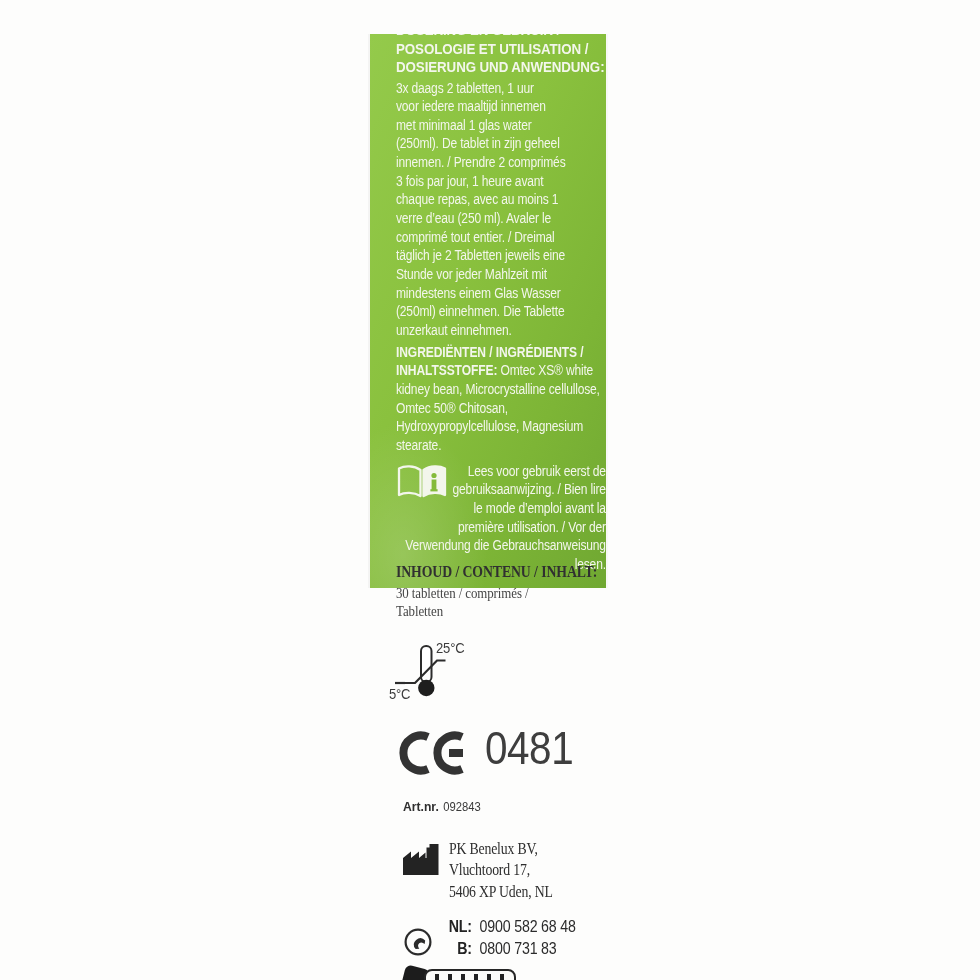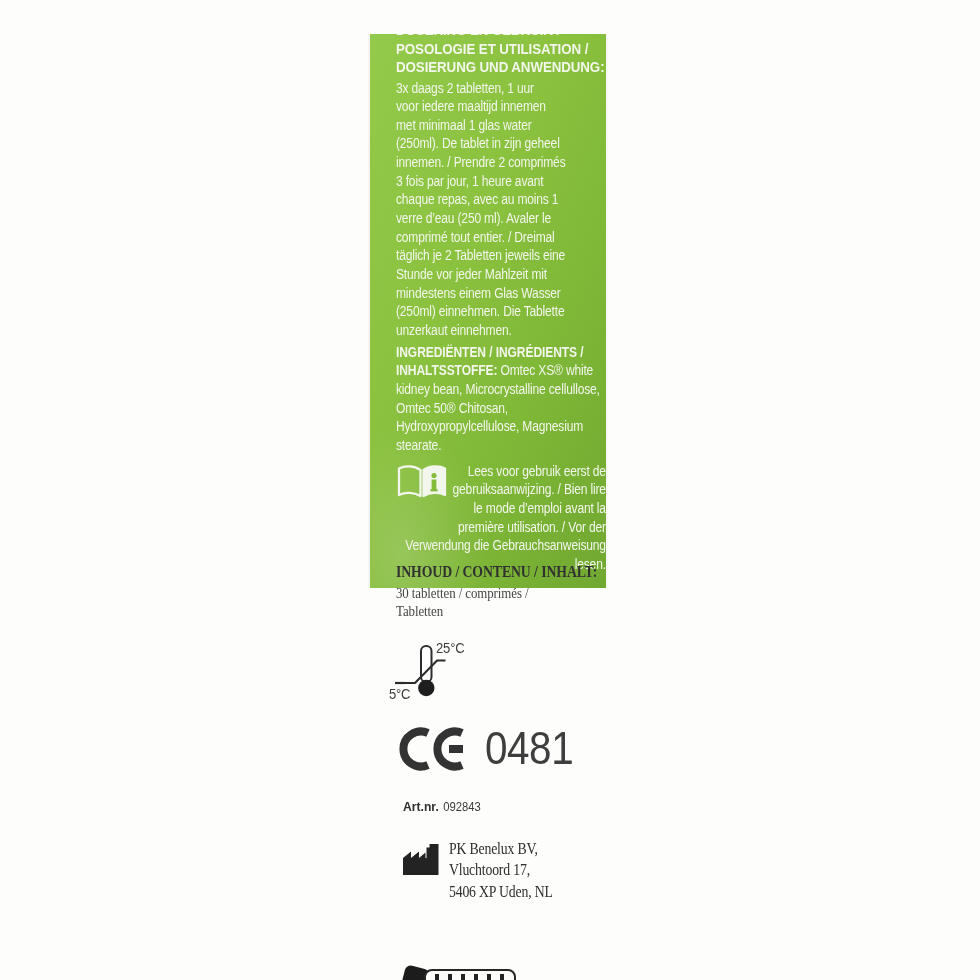--- a/index.html
+++ b/index.html
@@ -38,21 +38,21 @@
   .contents{position:absolute;left:396px;top:562px;font-family:Liberation Serif, serif;}
   .contents h3{margin:0;font-size:16px;font-weight:bold;line-height:19px;color:#303030;letter-spacing:-.1px;white-space:pre;}
   .contents p{margin:3px 0 0 0;font-size:15px;line-height:18.4px;color:#454545;white-space:pre-line;letter-spacing:-.1px;}
 
   .storage{position:absolute;left:388px;top:640px;width:110px;height:66px;}
   .storage svg{position:absolute;left:0;top:0;}
   .t-label{position:absolute;font-size:14.5px;color:#3c3c3c;letter-spacing:-.2px;transform:scaleX(.9);transform-origin:0 0;}
   .t-max{left:48px;top:0;}
   .t-min{left:1px;top:46px;}
 
-  .ce-row{position:absolute;left:398px;top:726px;display:flex;align-items:flex-start;}
+  .ce-row{position:absolute;left:398px;top:726px;display:flex;align-items:flex-end;}
   .ce-num{
     margin-left:13px;font-size:47px;line-height:50px;color:#3e3e3e;
     transform:scaleX(.86) translateY(-3px);transform-origin:0 0;letter-spacing:-.5px;
   }
 
   .artnr{position:absolute;left:403px;top:799px;font-size:13.5px;color:#2f2f2f;transform:scaleX(.9);transform-origin:0 0;}
   .artnr strong{font-weight:bold;}
   .artnr span{font-size:12.5px;margin-left:5px;color:#3a3a3a;}
 
   .manufacturer{position:absolute;left:402px;top:838px;display:flex;font-family:Liberation Serif, serif;}
@@ -148,20 +148,40 @@
         <path d="M1,32 V15 L9,8.5 V15 L17,8.5 V15 L23.5,9.5 V15 H24.5 V4.5 H27.5 V1 H36.5 V32 Z" fill="#232323"></path>
       </svg>
     </span>
     <div class="addr cond">
       <div>PK Benelux BV,</div>
       <div>Vluchtoord 17,</div>
       <div>5406 XP Uden, NL</div>
     </div>
   </div>
 
+  <div class="phone">
+    <span class="phone-wrap">
+      <svg width="30" height="30" viewBox="0 0 30 30">
+        <circle cx="15" cy="15" r="12.4" fill="none" stroke="#2b2b2b" stroke-width="2.2"></circle>
+        <g transform="rotate(-42 15 15)">
+          <path d="M8.6,18.6 Q8.6,12.2 15,12.2 Q21.4,12.2 21.4,18.6 L18.6,21 Q18.2,16.8 15,16.8 Q11.8,16.8 11.4,21 Z" fill="#2b2b2b"></path>
+        </g>
+      </svg>
+    </span>
+    <div class="phone-grid cond">
+      <div class="phone-row">
+        <span class="lbl">NL:</span>
+        <span class="num">0900 582 68 48</span>
+      </div>
+      <div class="phone-row">
+        <span class="lbl">B:</span>
+        <span class="num">0800 731 83</span>
+      </div>
+    </div>
+  </div>
 
   <div class="partial-logo">
     <div class="pl-blob"></div>
     <div class="pl-frame">
       <span class="pl-tick"></span>
         <span class="pl-tick"></span>
         <span class="pl-tick"></span>
         <span class="pl-tick"></span>
         <span class="pl-tick"></span>
         <span class="pl-tick"></span>

